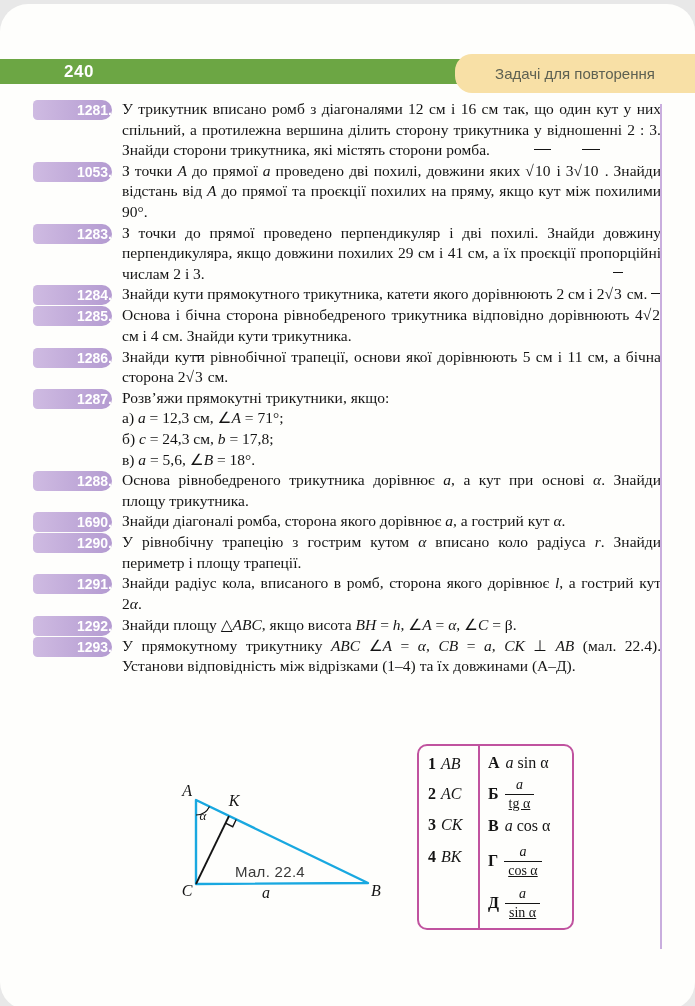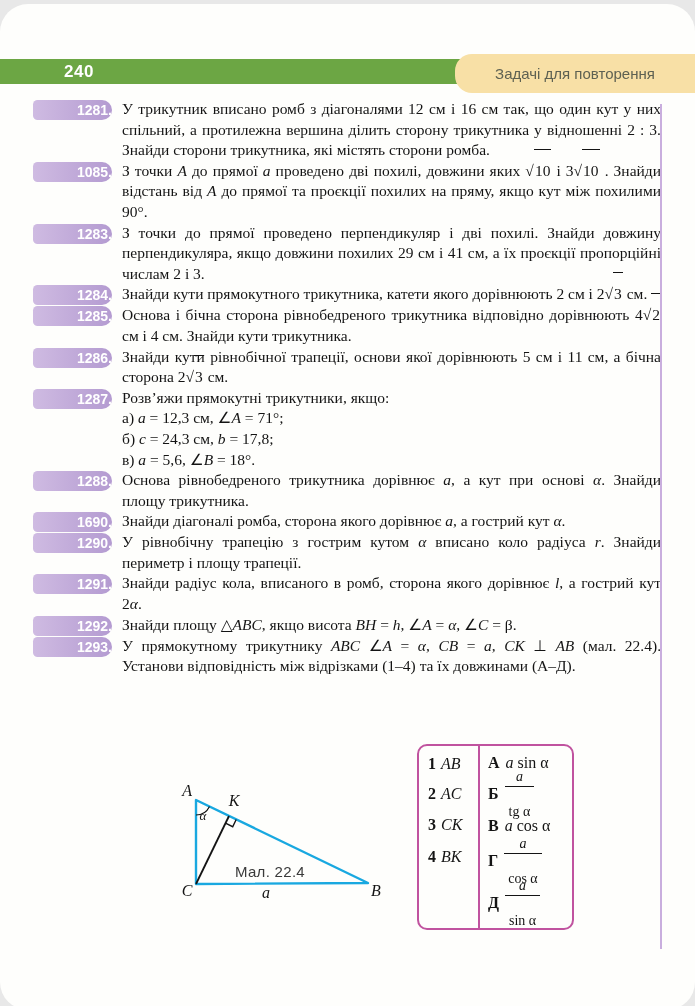--- a/index.html
+++ b/index.html
@@ -61,40 +61,40 @@
   .rrow{display:flex;align-items:center;gap:6px;}
   .rrow:nth-child(1){height:26px;}
   .rrow:nth-child(2){height:36px;}
   .rrow:nth-child(3){height:28px;}
   .rrow:nth-child(4){height:42px;}
   .rrow:nth-child(5){height:42px;}
   .idx,.lt{font-weight:bold;font-style:normal;}
   .mtable i{font-style:italic;}
   .frac{display:inline-block;text-align:center;line-height:1;font-size:14px;vertical-align:middle;}
   .frac .num{display:block;padding:0 4px 2px;}
-  .frac .den{display:block;border-top:1.3px solid #141414;padding:18px 4px 0;}
+  .frac .den{display:block;border-top:1.3px solid #141414;padding:2px 4px 0;text-decoration:underline;}
 </style>
 </head>
 <body>
 
 <div class="page">
 
   <div class="header-bar"></div>
   <div class="page-num">240</div>
   <div class="section-pill">
     <span>Задачі для повторення</span>
   </div>
 
   <div class="problems" id="problems">
       <div class="prob">
         <div class="badge">1281.</div>
         <div class="ptext">У трикутник вписано ромб з діагоналями 12 см і 16 см так, що один кут у них спільний, а протилежна вершина ділить сторону трикутника у відношенні 2 : 3. Знайди сторони трикутника, які містять сторони ромба.</div>
       </div>
       <div class="prob">
-        <div class="badge">1085.</div>
+        <div class="badge">1053.</div>
         <div class="ptext">З точки <i>A</i> до прямої <i>a</i> проведено дві похилі, довжини яких <span class="sqrt">√<span class="rad">10</span></span> і 3<span class="sqrt">√<span class="rad">10</span></span> . Знайди відстань від <i>A</i> до прямої та проєкції похилих на пряму, якщо кут між похилими 90°.</div>
       </div>
       <div class="prob">
         <div class="badge">1283.</div>
         <div class="ptext">З точки до прямої проведено перпендикуляр і дві похилі. Знайди довжину перпендикуляра, якщо довжини похилих 29 см і 41 см, а їх проєкції пропорційні числам 2 і 3.</div>
       </div>
       <div class="prob">
         <div class="badge">1284.</div>
         <div class="ptext">Знайди кути прямокутного трикутника, катети якого дорівнюють 2 см і 2<span class="sqrt">√<span class="rad">3</span></span> см.</div>
       </div>

